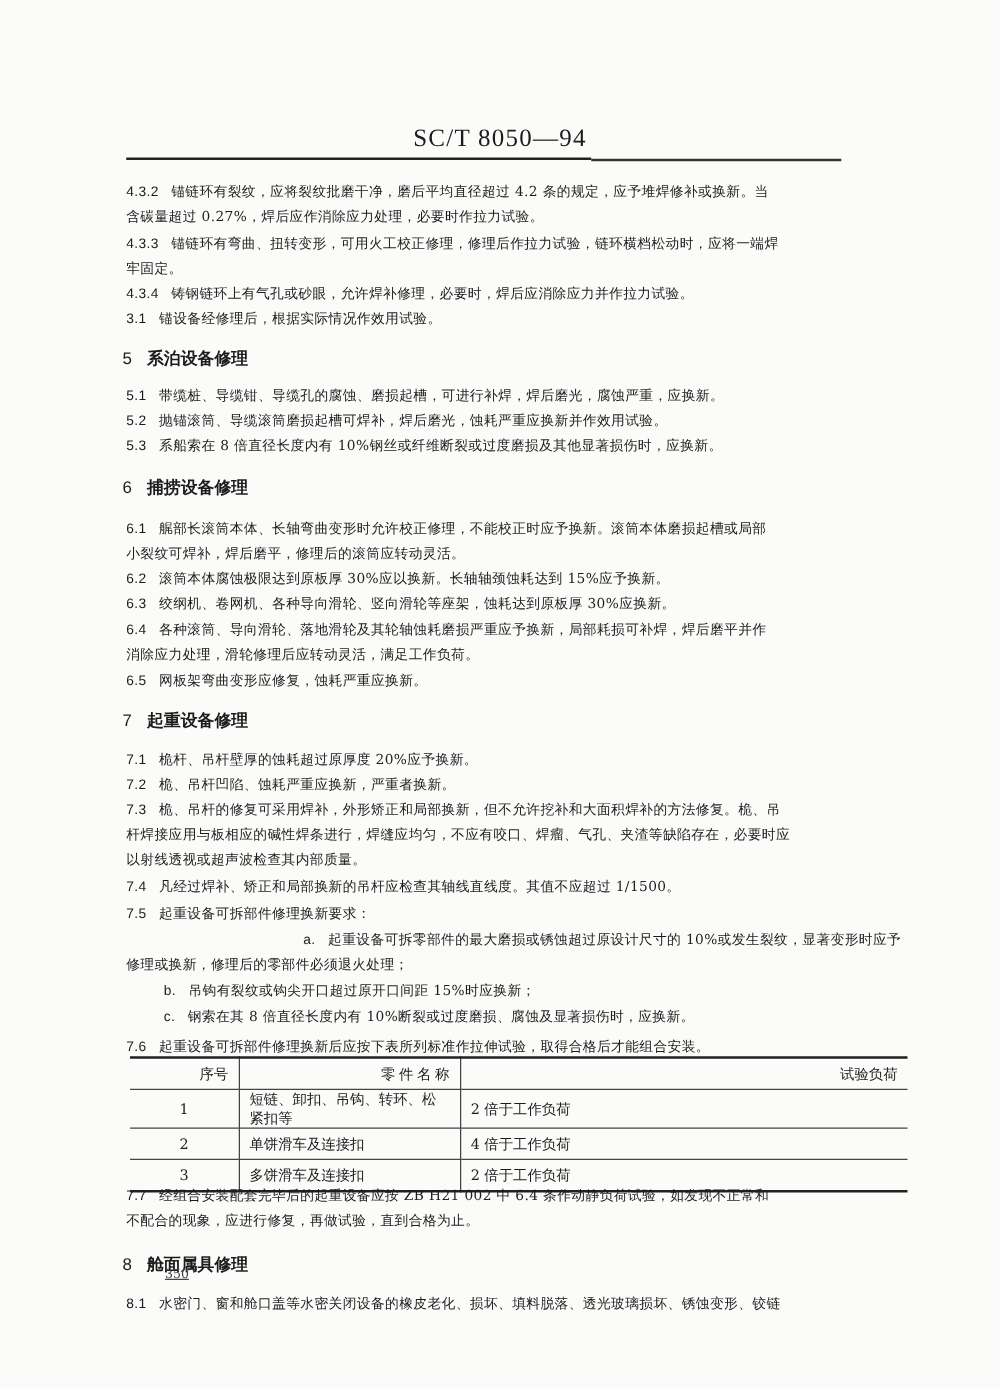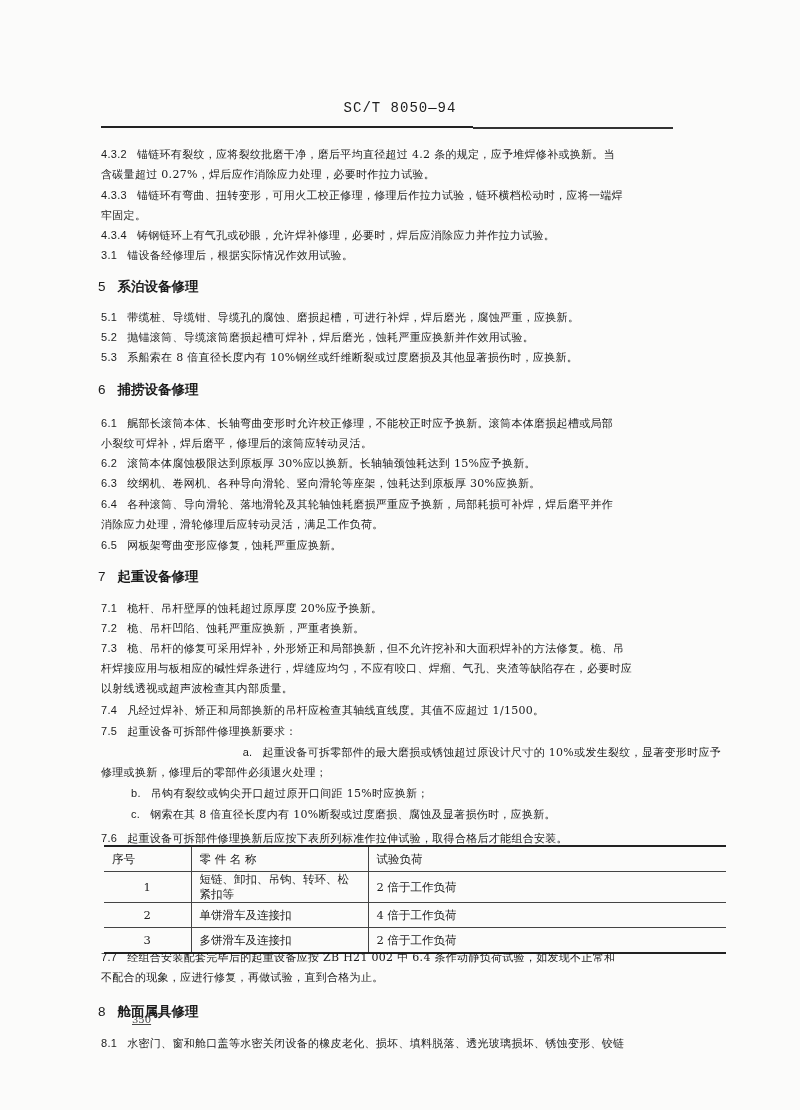--- a/index.html
+++ b/index.html
@@ -2,37 +2,37 @@
 <html><head>
   <meta charset="utf-8">
   <style>
     html, body { margin: 0; padding: 0; }
     body {
       width: 800px; height: 1110px; background: #fbfbfa; position: relative;
       font-family: "DejaVu Serif", "Liberation Serif", serif; color: #1c1c1c; overflow: hidden;
     }
     .header {
       position: absolute; left: 0; top: 100px; width: 800px; text-align: center;
-      font-size: 14px; letter-spacing: 1px; font-family: Liberation Mono, monospace;
+      font-size: 20px; letter-spacing: 1px; font-family: Liberation Serif, serif;
     }
     .header-rule { position: absolute; left: 101px; top: 126px; width: 372px; height: 2px; background: #222; }
     .header-rule.r2 { left: 473px; width: 200px; height: 2px; top: 127px; background:#333;}
     .p { position: absolute; left: 101px; width: 620px; font-size: 11px; line-height: 20px; letter-spacing: 0.3px; }
     .num { font-family: "Liberation Sans", sans-serif; margin-right: 10px; }
     .h { position: absolute; left: 98px; font-size: 13.5px; font-weight: bold; }
     .h .num { margin-right: 12px; font-weight: normal; }
     .indent { padding-left: 44px; text-align: right; }
     table {
       position: absolute; left: 104px; top: 845px; width: 622px; border-collapse: collapse;
       font-size: 11.5px; border-top: 2px solid #222; border-bottom: 2px solid #222;
     }
     td, th { border: 1px solid #444; height: 24px; padding: 0 8px; font-weight: normal; }
     tr > :first-child { border-left: none; }
     tr > :last-child { border-right: none; }
-    th { text-align: left; }
+    th { text-align: right; font-family: Liberation Serif, serif; }
     td.c { text-align: center; }
     .page-num { position: absolute; left: 132px; top: 1014px; font-size: 10px; color: #444; text-decoration: underline; }
   </style>
 </head>
 <body>
 
 <div class="header">SC/T 8050—94</div>
 <div class="header-rule"></div>
 <div class="header-rule r2"></div>
 

